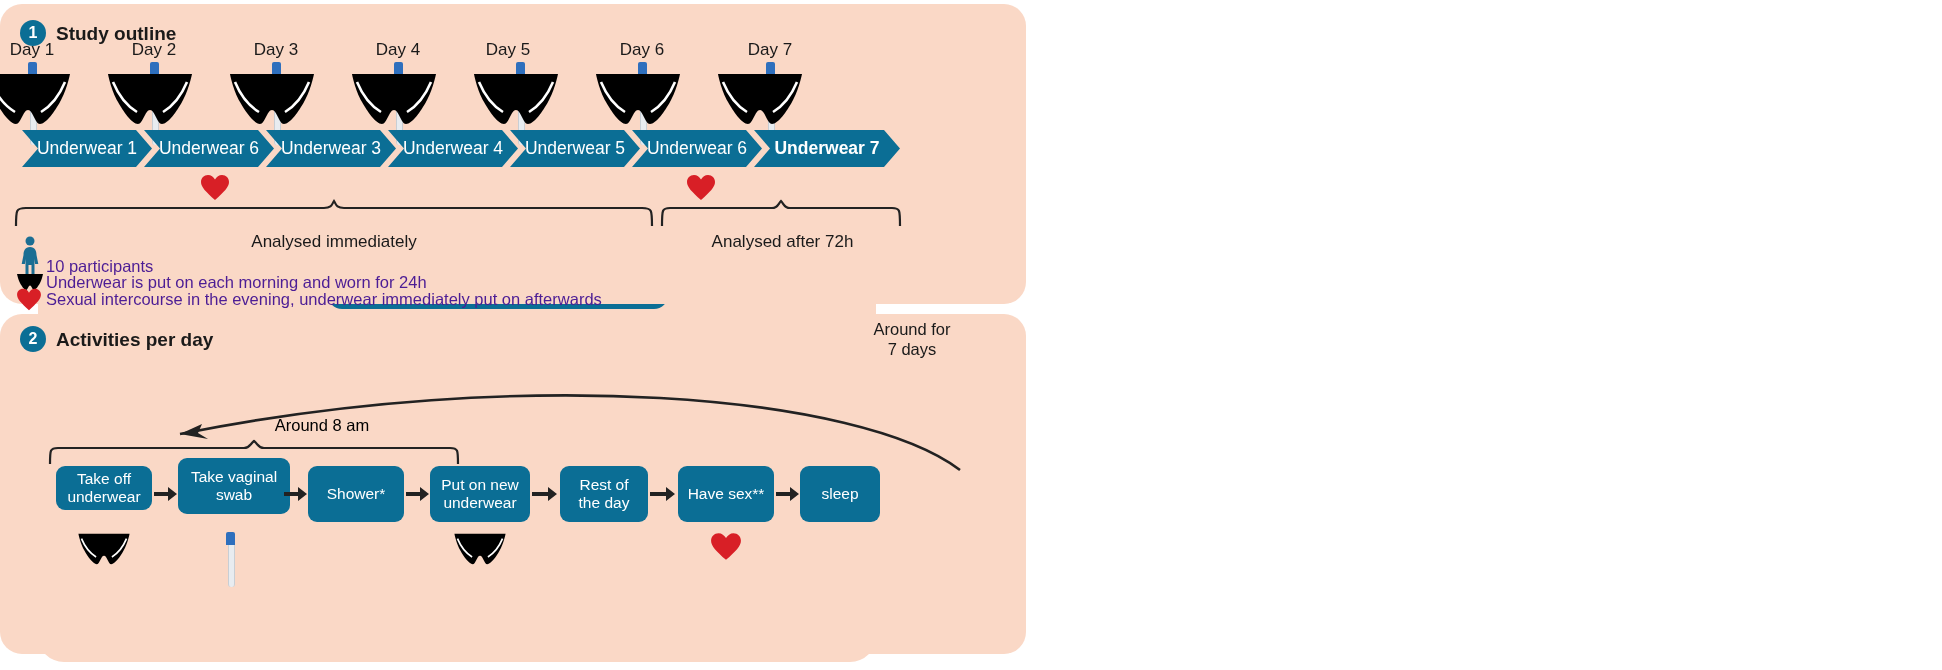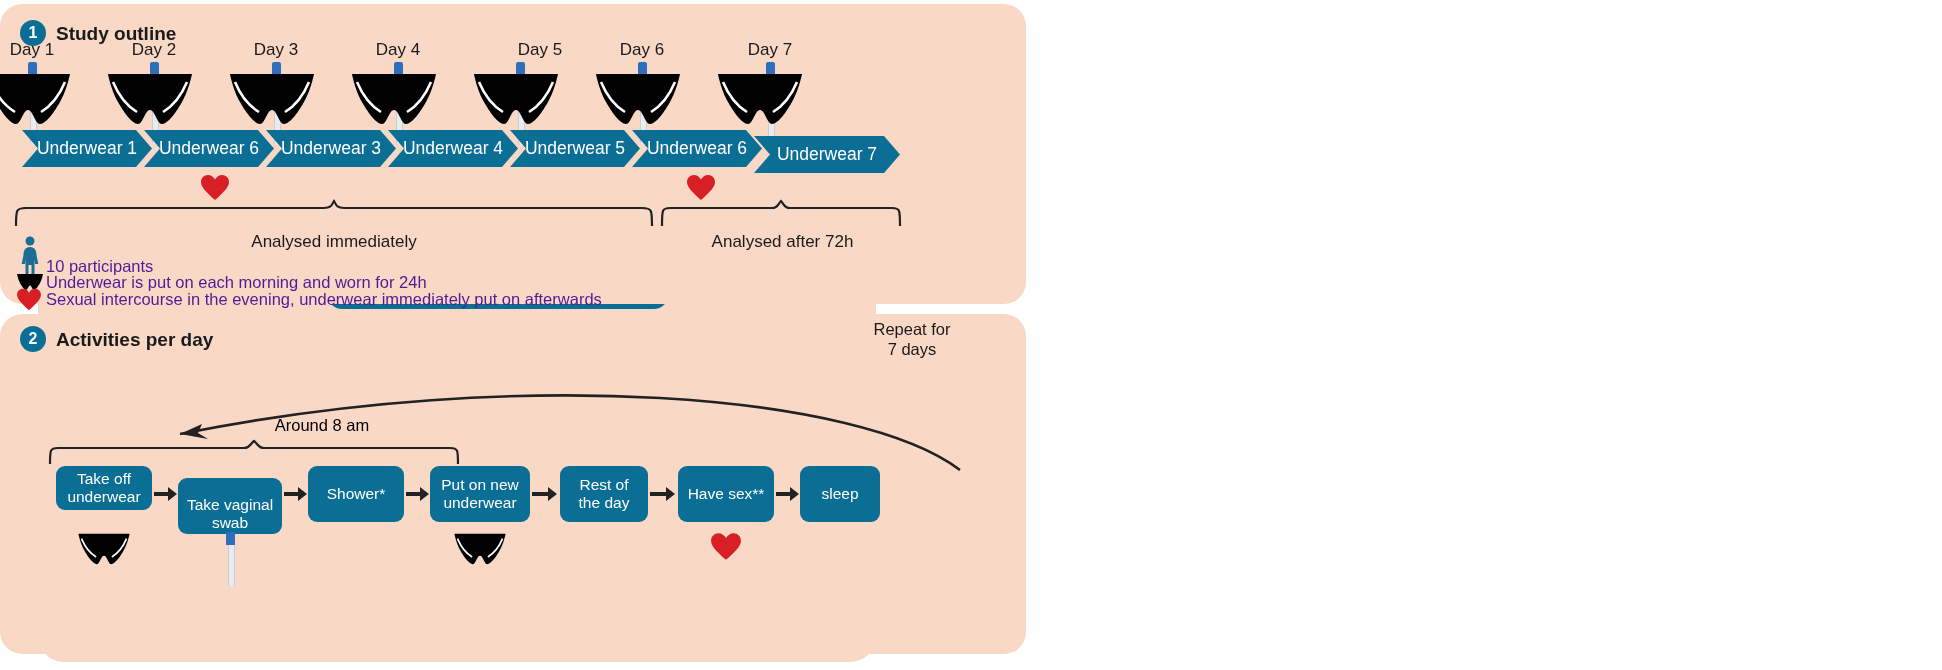--- a/index.html
+++ b/index.html
@@ -201,21 +201,21 @@
 <div id="panelB">
 
   <div class="bpanel" id="bPanel1">
     <div class="sec-num" style="left:20px;top:16px;">1</div>
     <div class="sec-title" style="left:56px;top:19px;">Study outline</div>
 
     <div class="day-label" style="left:-8px;top:36px;">Day 1</div>
     <div class="day-label" style="left:114px;top:36px;">Day 2</div>
     <div class="day-label" style="left:236px;top:36px;">Day 3</div>
     <div class="day-label" style="left:358px;top:36px;">Day 4</div>
-    <div class="day-label" style="left:500px;top:36px;">Day 5</div>
+    <div class="day-label" style="left:468px;top:36px;">Day 5</div>
     <div class="day-label" style="left:602px;top:36px;">Day 6</div>
     <div class="day-label" style="left:730px;top:36px;">Day 7</div>
 
     <div class="swab" style="left:28px;top:58px;">
         <div class="cap"></div>
         <div class="stick" style="height:70px;"></div>
       </div>
     <div class="swab" style="left:150px;top:58px;">
         <div class="cap"></div>
         <div class="stick" style="height:70px;"></div>
@@ -290,21 +290,21 @@
           <path d="M83,10 c-5,12 -14,24 -24,30" stroke="#fff" stroke-width="2.6" fill="none"></path>
         </svg>
     </div>
 
     <div class="chevron" style="left:22px;top:126px;width:130px;">Underwear 1</div>
     <div class="chevron" style="left:144px;top:126px;width:130px;">Underwear 6</div>
     <div class="chevron" style="left:266px;top:126px;width:130px;">Underwear 3</div>
     <div class="chevron" style="left:388px;top:126px;width:130px;">Underwear 4</div>
     <div class="chevron" style="left:510px;top:126px;width:130px;">Underwear 5</div>
     <div class="chevron" style="left:632px;top:126px;width:130px;">Underwear 6</div>
-    <div class="chevron" style="left:754px;top:132px;width:146px;">Underwear 7</div>
+    <div class="chevron" style="left:754px;top:126px;width:146px;font-weight:bold;">Underwear 7</div>
 
     <div class="heart" style="left:200px;top:170px;">
       <svg width="30" height="27" viewBox="0 0 30 27">
           <path d="M15,26 C6,18 1,13 1,8 C1,4 4,1 8,1 C11,1 13.5,3 15,5.5 C16.5,3 19,1 22,1 C26,1 29,4 29,8 C29,13 24,18 15,26z" fill="#d81f26"></path>
         </svg>
     </div>
     <div class="heart" style="left:686px;top:170px;">
       <svg width="30" height="27" viewBox="0 0 30 27">
           <path d="M15,26 C6,18 1,13 1,8 C1,4 4,1 8,1 C11,1 13.5,3 15,5.5 C16.5,3 19,1 22,1 C26,1 29,4 29,8 C29,13 24,18 15,26z" fill="#d81f26"></path>
         </svg>
@@ -343,21 +343,21 @@
           <path d="M15,26 C6,18 1,13 1,8 C1,4 4,1 8,1 C11,1 13.5,3 15,5.5 C16.5,3 19,1 22,1 C26,1 29,4 29,8 C29,13 24,18 15,26z" fill="#d81f26"></path>
         </svg>
     </div>
     <div class="legend-row" style="left:46px;top:286px;">Sexual intercourse in the evening, underwear immediately put on afterwards</div>
   </div>
 
   <div class="bpanel" id="bPanel2">
     <div class="sec-num" style="left:20px;top:12px;">2</div>
     <div class="sec-title" style="left:56px;top:15px;">Activities per day</div>
 
-    <div class="repeat-label" style="left:842px;top:6px;width:140px;">Repeat for</div>
+    <div class="repeat-label" style="left:842px;top:6px;width:140px;">Around for</div>
     <div class="repeat-label" style="left:842px;top:26px;width:140px;">7 days</div>
 
     <div style="position:absolute;left:0px;top:46px;">
       <svg width="1026" height="120" viewBox="0 0 1026 120">
         <path d="M960,110 C860,34 520,6 180,74" fill="none" stroke="#222" stroke-width="2.6"></path>
         <path d="M180,74 l22,-10 l-4,9 l10,6 z" fill="#222"></path>
       </svg>
     </div>
 
     <div class="around-label" style="left:222px;top:102px;width:200px;">Around 8 am</div>
@@ -367,21 +367,21 @@
         <path d="M2,24 C2,10 2,8 10,8 H196 C202,8 202,4 206,1 C210,4 210,8 216,8 H402 C410,8 410,10 410,24" fill="none" stroke="#222" stroke-width="2.2"></path>
       </svg>
     </div>
 
     <div class="flowbox" style="left:56px;top:152px;width:96px;height:44px;">
       <div>
         <div>Take off</div>
         <div>underwear</div>
       </div>
     </div>
-    <div class="flowbox" style="left:178px;top:164px;width:104px;height:56px;align-items:flex-end;">
+    <div class="flowbox" style="left:178px;top:144px;width:112px;height:56px;">
       <div>
         <div>Take vaginal</div>
         <div>swab</div>
       </div>
     </div>
     <div class="flowbox" style="left:308px;top:152px;width:96px;height:56px;">
       <div>Shower*</div>
     </div>
     <div class="flowbox" style="left:430px;top:152px;width:100px;height:56px;">
       <div>

